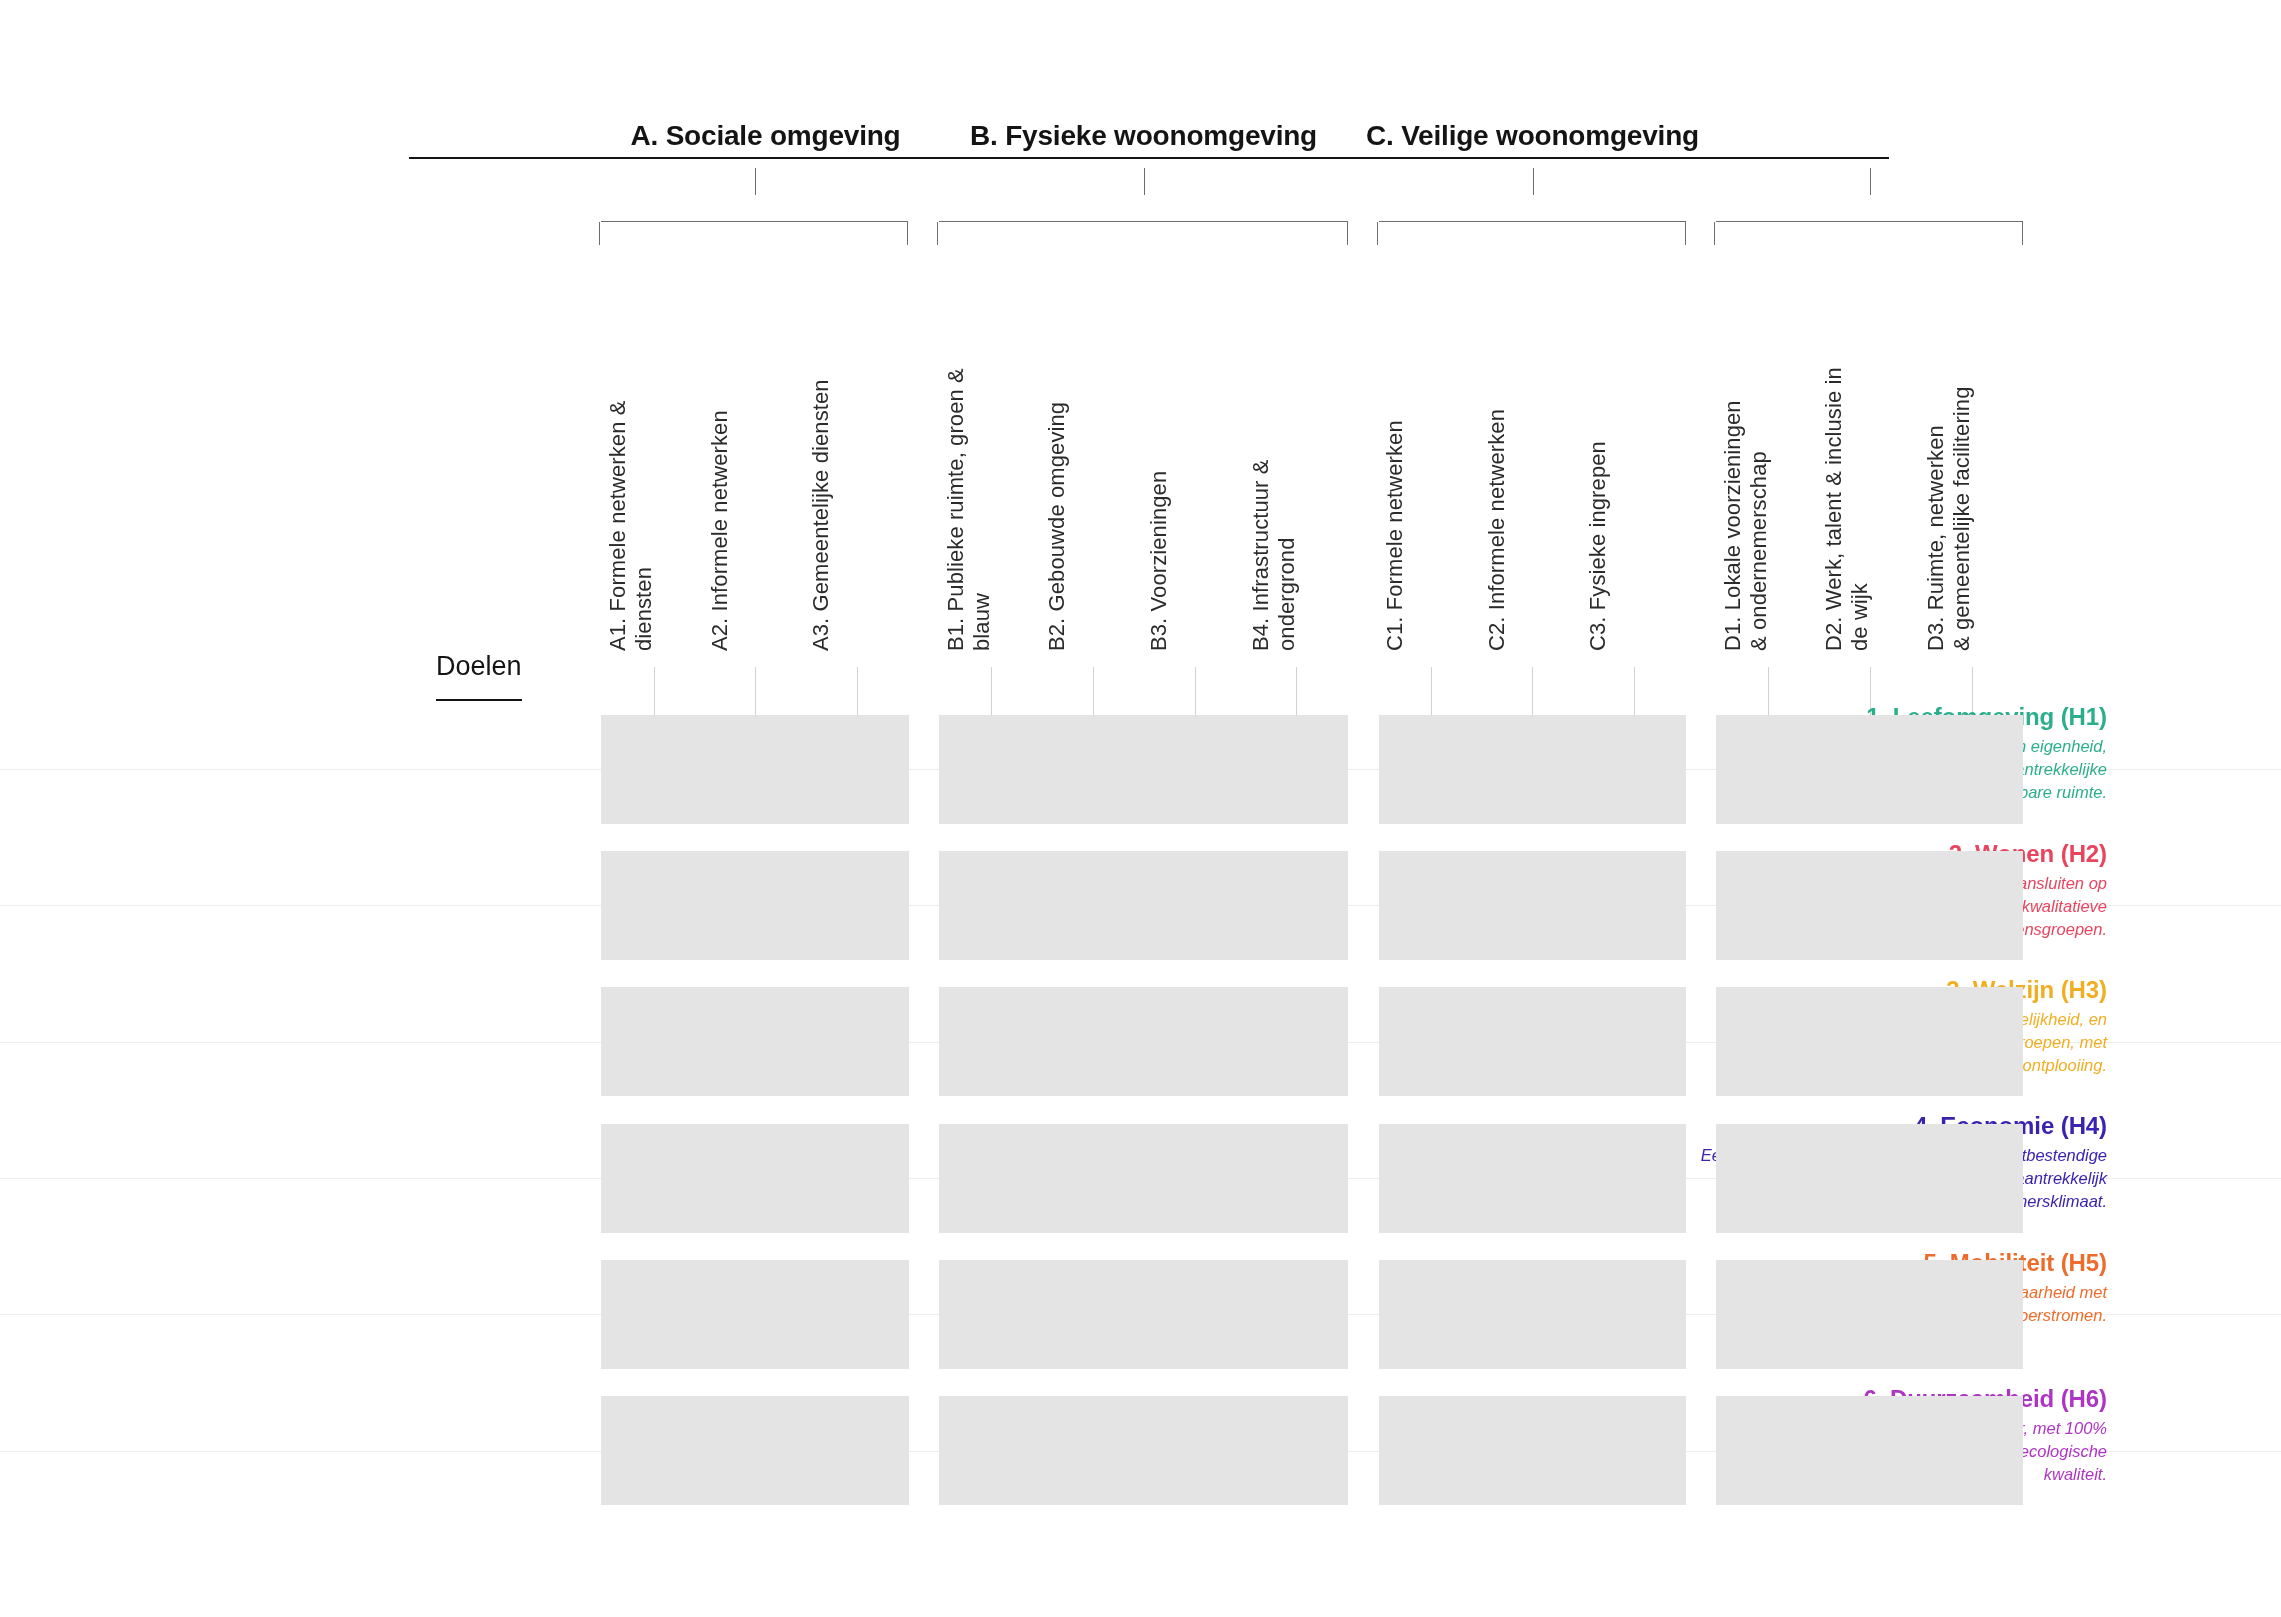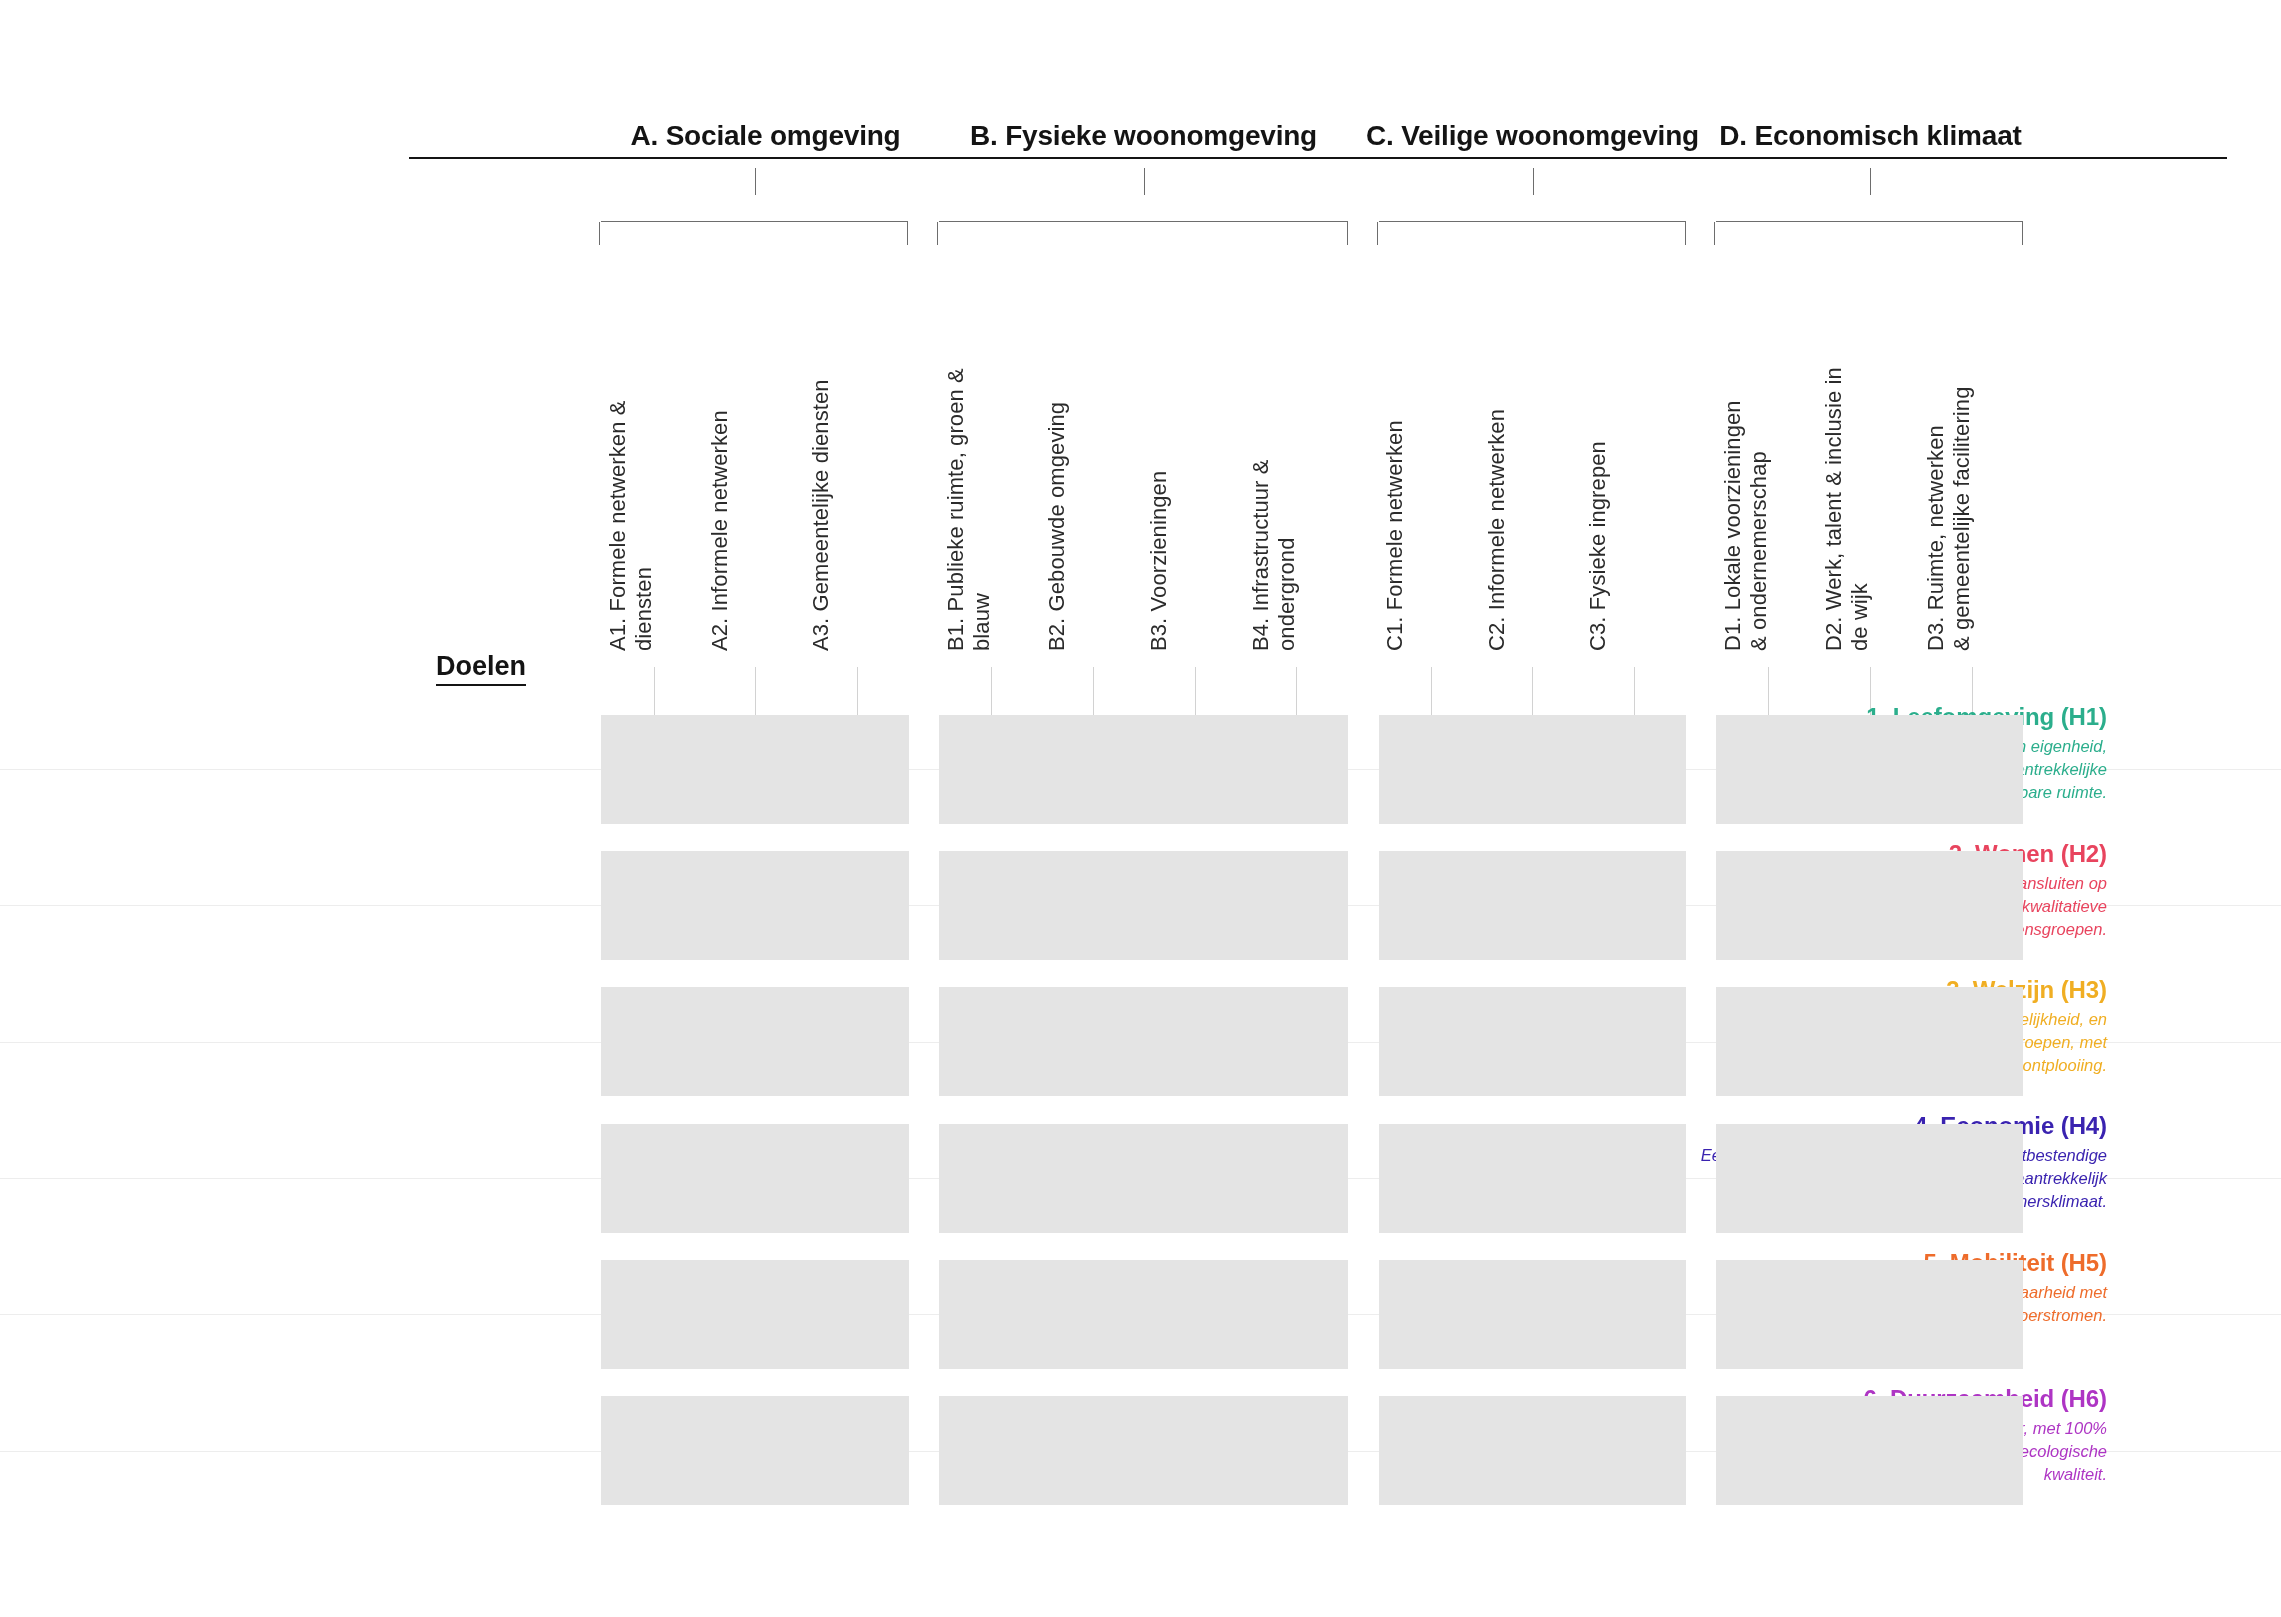--- a/index.html
+++ b/index.html
@@ -84,24 +84,24 @@
   .col-tick {
     position: absolute;
     width: 0;
     border-left: 1.3px solid #d2d2d2;
   }
 
   
   #doelen-head {
     position: absolute;
     font-size: 27px;
-    font-weight: 700;
+    font-weight: 400;
     color: #141414;
     border-bottom: 2.2px solid #141414;
-    padding-bottom: 2px;
+    padding-bottom: 17px;
     white-space: nowrap;
   }
 
   
   .row-block {
     position: absolute;
     text-align: right;
     right: 0;
   }
   .row-title {
@@ -147,21 +147,20 @@
       <div class="stem-l"></div>
       <div class="stem-r"></div>
       <div class="stem-c" style="left: 205px;"></div>
     </div>
     <div class="group-head" style="left: 1176px; top: 120px; width: 713px;">C. Veilige woonomgeving</div>
     <div class="bracket" style="left: 1379px; top: 221px; width: 307px;">
       <div class="stem-l"></div>
       <div class="stem-r"></div>
       <div class="stem-c" style="left: 154px;"></div>
     </div>
-    <div class="group-head" style="left: 1514px; top: 120px; width: 713px;">D. Economisch klimaat</div>
     <div class="bracket" style="left: 1716px; top: 221px; width: 307px;">
       <div class="stem-l"></div>
       <div class="stem-r"></div>
       <div class="stem-c" style="left: 154px;"></div>
     </div>
     <div class="col-label-wrap" style="left: 605px; top: 651px;">
       <span class="col-label">A1. Formele netwerken &amp; diensten</span>
     </div>
     <div class="col-tick" style="left: 654px; top: 667px; height: 48px;"></div>
     <div class="col-label-wrap" style="left: 707px; top: 651px;">

